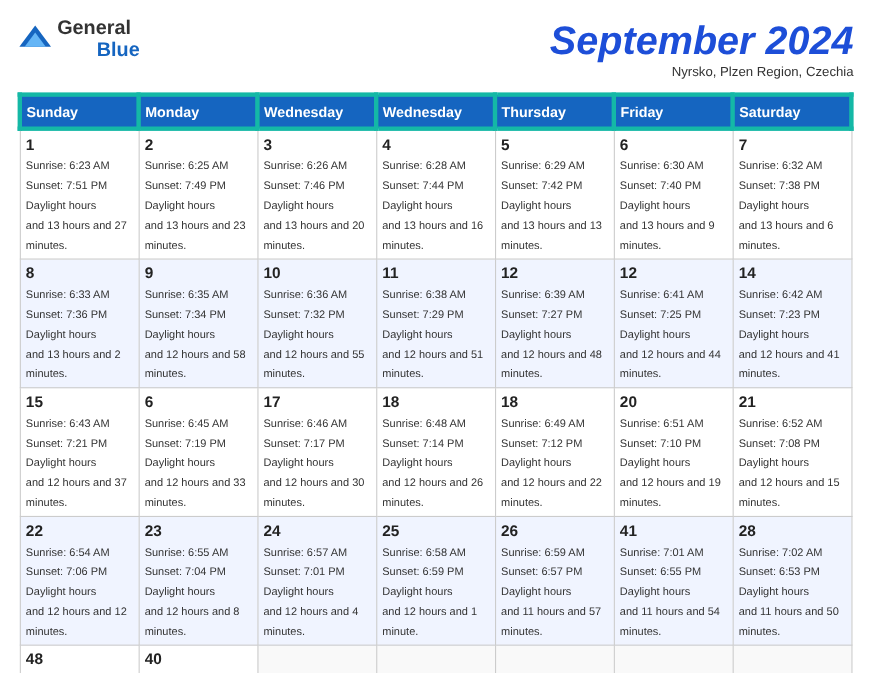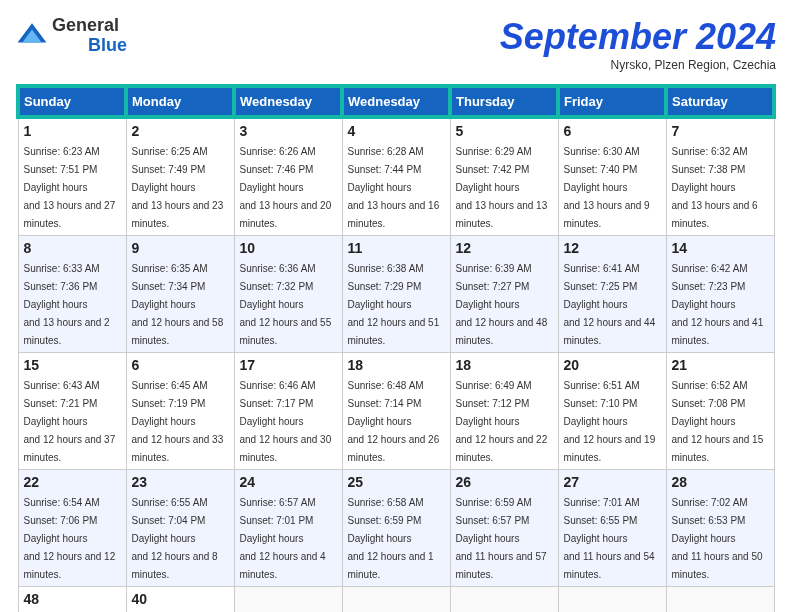--- a/index.html
+++ b/index.html
@@ -227,21 +227,21 @@
         </td>
         <td>
           <span class="day-num">25</span>
           <span class="day-detail">Sunrise: 6:58 AM<br>Sunset: 6:59 PM<br>Daylight hours<br>and 12 hours and 1 minute.</span>
         </td>
         <td>
           <span class="day-num">26</span>
           <span class="day-detail">Sunrise: 6:59 AM<br>Sunset: 6:57 PM<br>Daylight hours<br>and 11 hours and 57 minutes.</span>
         </td>
         <td>
-          <span class="day-num">27</span>
+          <span class="day-num">41</span>
           <span class="day-detail">Sunrise: 7:01 AM<br>Sunset: 6:55 PM<br>Daylight hours<br>and 11 hours and 54 minutes.</span>
         </td>
         <td>
           <span class="day-num">28</span>
           <span class="day-detail">Sunrise: 7:02 AM<br>Sunset: 6:53 PM<br>Daylight hours<br>and 11 hours and 50 minutes.</span>
         </td>
       </tr>
       <tr>
         <td class="last-row">
           <span class="day-num">48</span>

